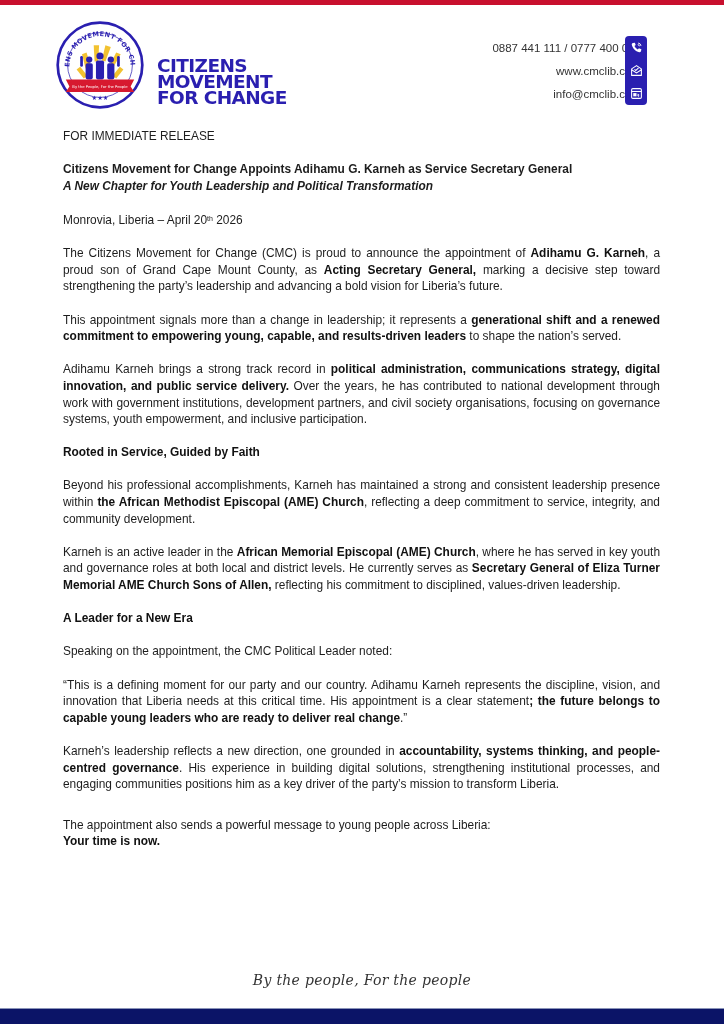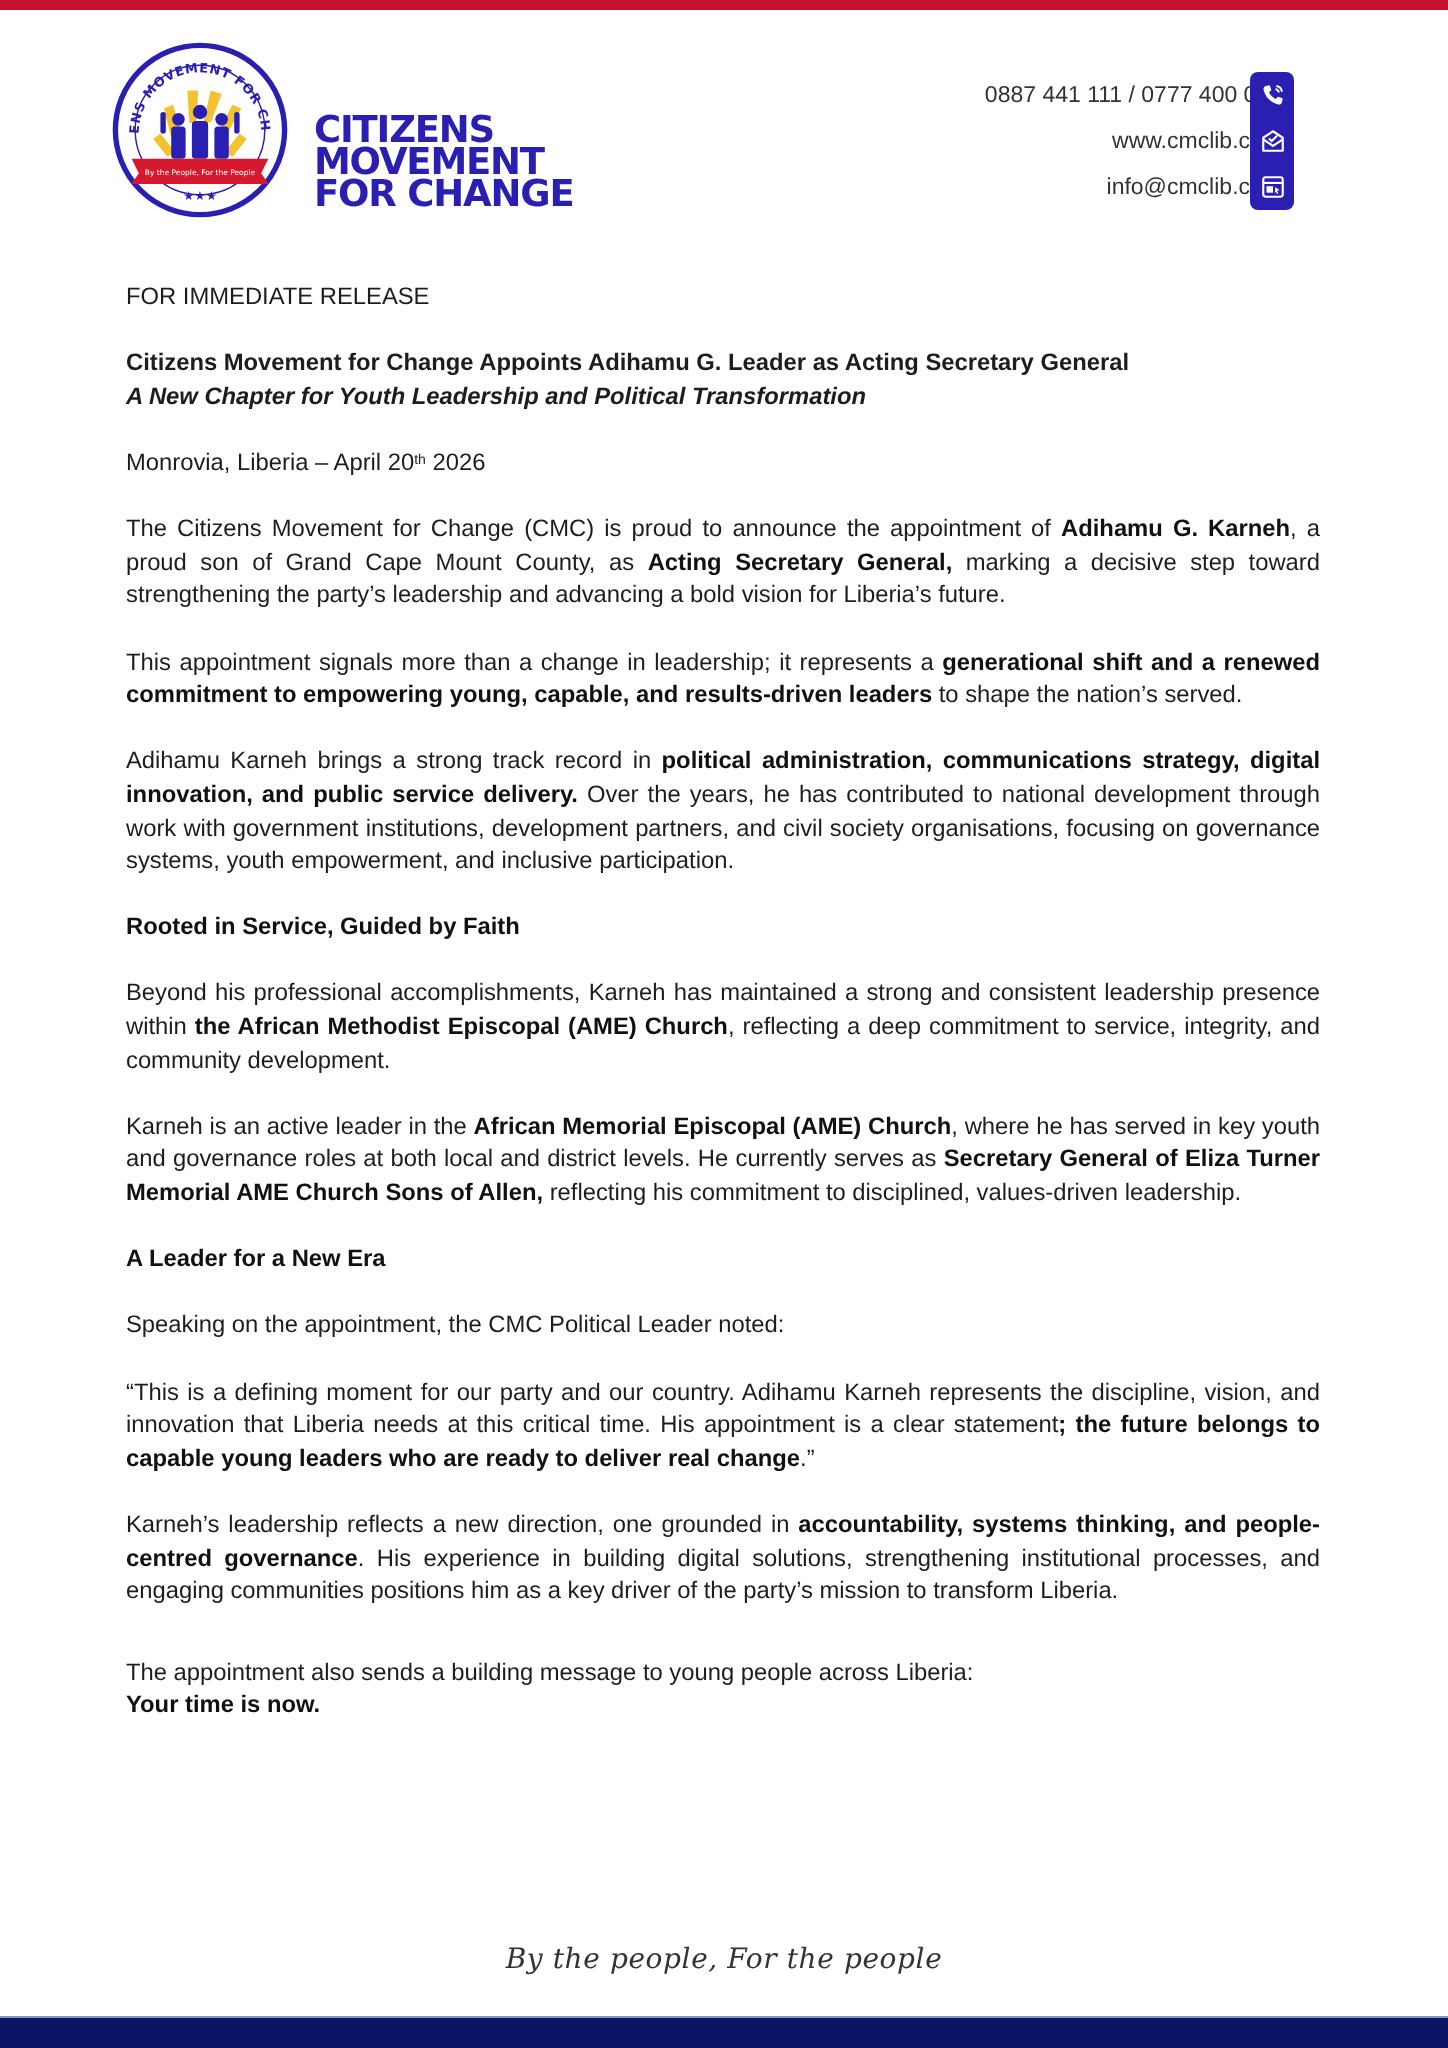--- a/index.html
+++ b/index.html
@@ -16,21 +16,21 @@
   .brand { position: absolute; left: 157px; top: 58px; color: #2a1fb0;
     font-family: "DejaVu Sans", sans-serif; font-weight: bold; font-size: 18.5px; line-height: 16px; letter-spacing: -0.6px; }
   .brand div { white-space: nowrap; }
   .contacts { position: absolute; right: 83px; top: 38px; text-align: right; font-size: 11.5px; color: #333; }
   .contacts div { height: 23px; line-height: 20px; white-space: nowrap; }
   .icon-panel { position: absolute; left: 625px; top: 36px; width: 22px; height: 69px; background: #2a1fb0; border-radius: 4px;
     display: flex; flex-direction: column; align-items: center; justify-content: space-around; }
   .icon-panel svg { width: 13px; height: 13px; display: block; }
 
   
-  .doc { position: absolute; left: 63px; top: 140px; width: 597px; font-size: 11.9px; line-height: 16.6px; }
+  .doc { position: absolute; left: 63px; top: 128px; width: 597px; font-size: 11.9px; line-height: 16.6px; }
   .doc p { margin: 0 0 16.6px 0; text-align: justify; }
   .doc b { font-weight: bold; color: #111; }
   .doc .h { font-weight: bold; color: #111; margin-bottom: 16.6px; }
   .doc .title { font-weight: bold; margin: 0; }
   .doc .subtitle { font-weight: bold; font-style: italic; margin: 0 0 16.6px 0; }
   .doc sup { font-size: 7px; vertical-align: 3px; }
   .doc .tight { margin-bottom: 0; }
   .tagline { position: absolute; left: 0; width: 724px; top: 972px; text-align: center;
     font-family: "DejaVu Serif", "Liberation Serif", serif; font-style: italic; font-size: 14px; color: #333; letter-spacing: 0.3px; }
 </style>
@@ -97,21 +97,21 @@
   <svg viewBox="0 0 16 16">
     <rect x="2" y="2" width="12" height="12" rx="1.5" stroke="#fff" stroke-width="1.3" fill="none"></rect>
     <line x1="2" y1="5.5" x2="14" y2="5.5" stroke="#fff" stroke-width="1.3"></line>
     <rect x="4" y="7.5" width="4" height="4" fill="#fff"></rect>
     <path d="M9.5 8 L12 10 L10.5 10.3 L11.3 12 L10.5 12.3 L9.8 10.8 L9 11.8 Z" fill="#fff"></path>
   </svg>
 </div>
 
 <div class="doc">
   <p class="tight" style="margin-bottom:16.6px">FOR IMMEDIATE RELEASE</p>
-  <div class="title">Citizens Movement for Change Appoints Adihamu G. Leader as Acting Secretary General</div>
+  <div class="title">Citizens Movement for Change Appoints Adihamu G. Karneh as Service Secretary General</div>
   <div class="subtitle">A New Chapter for Youth Leadership and Political Transformation</div>
 
   <p><span>Monrovia, Liberia – April 20</span><sup>th</sup><span> 2026</span></p>
 
   <p><span>The Citizens Movement for Change (CMC) is proud to announce the appointment of </span><b>Adihamu G. Karneh</b><span>, a proud son of Grand Cape Mount County, as </span><b>Acting Secretary General,</b><span> marking a decisive step toward strengthening the party’s leadership and advancing a bold vision for Liberia’s future.</span></p>
 
   <p><span>This appointment signals more than a change in leadership; it represents a </span><b>generational shift and a renewed commitment to empowering young, capable, and results-driven leaders</b><span> to shape the nation’s served.</span></p>
 
   <p><span>Adihamu Karneh brings a strong track record in </span><b>political administration, communications strategy, digital innovation, and public service delivery.</b><span> Over the years, he has contributed to national development through work with government institutions, development partners, and civil society organisations, focusing on governance systems, youth empowerment, and inclusive participation.</span></p>
 
@@ -123,18 +123,18 @@
 
 
   <div class="h">A Leader for a New Era</div>
 
   <p>Speaking on the appointment, the CMC Political Leader noted:</p>
 
   <p><span>“This is a defining moment for our party and our country. Adihamu Karneh represents the discipline, vision, and innovation that Liberia needs at this critical time. His appointment is a clear statement</span><b>; the future belongs to capable young leaders who are ready to deliver real change</b><span>.”</span></p>
 
   <p style="margin-bottom:24px"><span>Karneh’s leadership reflects a new direction, one grounded in </span><b>accountability, systems thinking, and people-centred governance</b><span>. His experience in building digital solutions, strengthening institutional processes, and engaging communities positions him as a key driver of the party’s mission to transform Liberia.</span></p>
 
-  <div>The appointment also sends a building message to young people across Liberia:</div>
+  <div>The appointment also sends a powerful message to young people across Liberia:</div>
   <div style="font-weight:bold;color:#111">Your time is now.</div>
 </div>
 
 <div class="tagline">By the people, For the people</div>
 <div class="bottom-bar"></div>
 
 </body></html>

